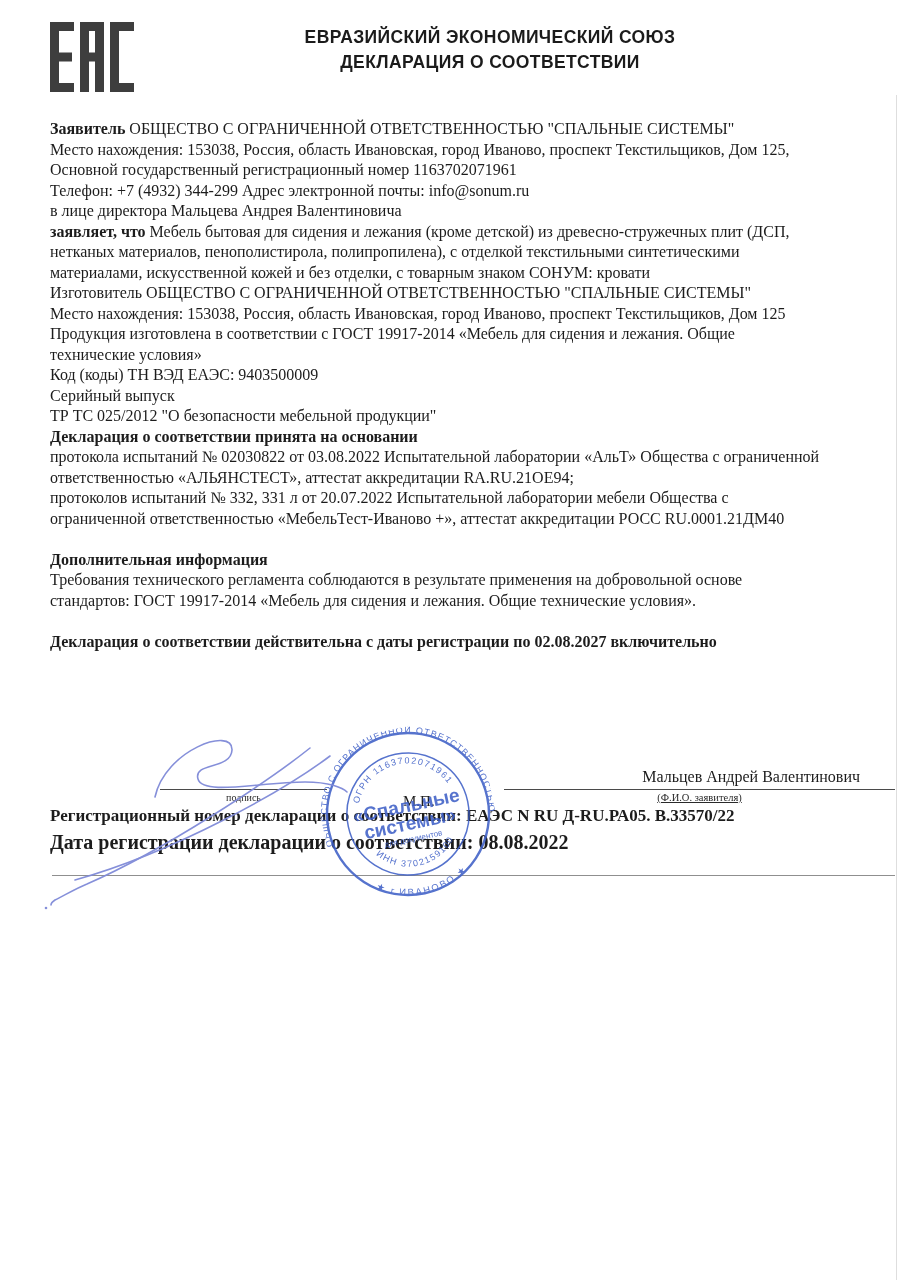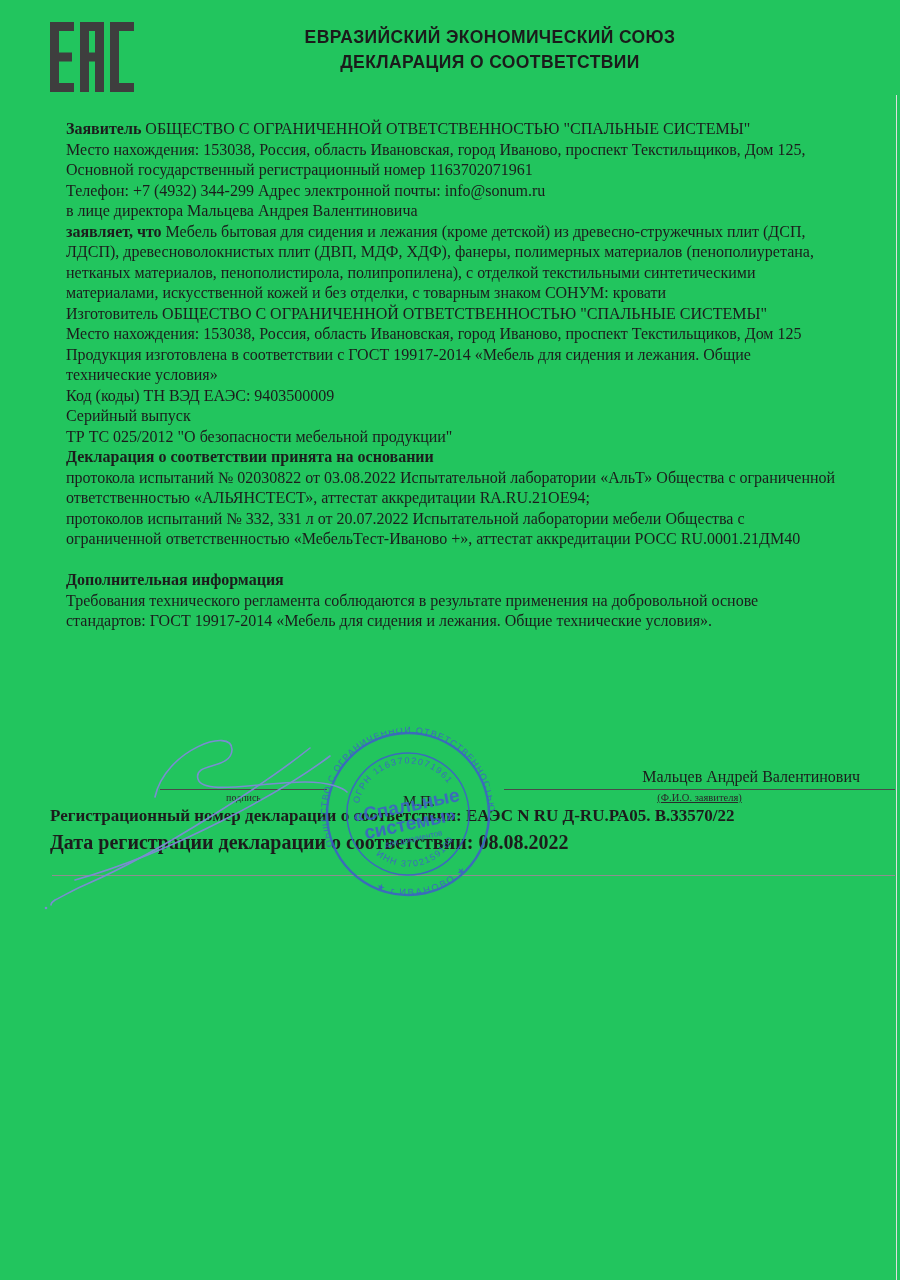--- a/index.html
+++ b/index.html
@@ -1,32 +1,32 @@
 <!DOCTYPE html>
 <html><head>
 <meta charset="utf-8">
 <style>
   html,body{margin:0;padding:0;background:#d9d9d9;}
   .page{
     position:relative;width:900px;height:1280px;margin:0 auto;
-    background:#22c55e;overflow:hidden;
+    background:#ffffff;overflow:hidden;
     font-family:"Liberation Serif",serif;color:#1c1c1c;
   }
   
   .eac-logo{position:absolute;left:50px;top:22px;width:84px;height:70px;}
   
   .header{
     position:absolute;left:150px;top:25px;width:680px;text-align:center;
     font-family:"Liberation Sans",sans-serif;font-weight:bold;
     font-size:17.5px;line-height:25px;letter-spacing:.4px;color:#1b1b1b;
   }
   
   .doc-body{
     position:absolute;left:50px;top:119px;width:820px;
-    font-size:16px;line-height:20.5px;margin-left:16px;
+    font-size:16px;line-height:20.5px;
   }
   .line{white-space:nowrap;}
   .line b{font-weight:bold;}
   .line.b{font-weight:bold;}
   .spacer{height:20.5px;}
   
   .sig-line{position:absolute;left:160px;top:789px;width:167px;height:0;border-top:1.6px solid #4a4a4a;}
   .sig-caption{position:absolute;left:160px;top:792px;width:167px;text-align:center;font-size:10px;color:#2a2a2a;}
   .mp{position:absolute;left:403px;top:793px;font-size:15px;color:#1c1c1c;}
   .fio-name{position:absolute;left:470px;top:768px;width:390px;text-align:right;font-size:16px;}
@@ -69,40 +69,40 @@
     <div>ДЕКЛАРАЦИЯ О СООТВЕТСТВИИ</div>
   </div>
 
   <div class="doc-body">
     <div class="line"><b>Заявитель</b><span> ОБЩЕСТВО С ОГРАНИЧЕННОЙ ОТВЕТСТВЕННОСТЬЮ "СПАЛЬНЫЕ СИСТЕМЫ"</span></div>
     <div class="line"><span>Место нахождения: 153038, Россия, область Ивановская, город Иваново, проспект Текстильщиков, Дом 125,</span></div>
     <div class="line"><span>Основной государственный регистрационный номер 1163702071961</span></div>
     <div class="line"><span>Телефон: +7 (4932) 344-299 Адрес электронной почты: info@sonum.ru</span></div>
     <div class="line"><span>в лице директора Мальцева Андрея Валентиновича</span></div>
     <div class="line"><b>заявляет, что</b><span> Мебель бытовая для сидения и лежания (кроме детской) из древесно-стружечных плит (ДСП,</span></div>
-    <div class="line"><span>ЛДСП), древесноволокнистых плит (ДВП, МДФ, ХДФ), фанеры, полимерных материалов (пенополиуретана,</span></div>
     <div class="line"><span>нетканых материалов, пенополистирола, полипропилена), с отделкой текстильными синтетическими</span></div>
     <div class="line"><span>материалами, искусственной кожей и без отделки, с товарным знаком СОНУМ: кровати</span></div>
     <div class="line"><span>Изготовитель ОБЩЕСТВО С ОГРАНИЧЕННОЙ ОТВЕТСТВЕННОСТЬЮ "СПАЛЬНЫЕ СИСТЕМЫ"</span></div>
     <div class="line"><span>Место нахождения: 153038, Россия, область Ивановская, город Иваново, проспект Текстильщиков, Дом 125</span></div>
     <div class="line"><span>Продукция изготовлена в соответствии с ГОСТ 19917-2014 «Мебель для сидения и лежания. Общие</span></div>
     <div class="line"><span>технические условия»</span></div>
     <div class="line"><span>Код (коды) ТН ВЭД ЕАЭС: 9403500009</span></div>
     <div class="line"><span>Серийный выпуск</span></div>
     <div class="line"><span>ТР ТС 025/2012 "О безопасности мебельной продукции"</span></div>
     <div class="line b"><span>Декларация о соответствии принята на основании</span></div>
     <div class="line"><span>протокола испытаний № 02030822 от 03.08.2022 Испытательной лаборатории «АльТ» Общества с ограниченной</span></div>
     <div class="line"><span>ответственностью «АЛЬЯНСТЕСТ», аттестат аккредитации RA.RU.21OE94;</span></div>
     <div class="line"><span>протоколов испытаний № 332, 331 л от 20.07.2022 Испытательной лаборатории мебели Общества с</span></div>
     <div class="line"><span>ограниченной ответственностью «МебельТест-Иваново +», аттестат аккредитации РОСС RU.0001.21ДМ40</span></div>
     <div class="spacer"></div>
     <div class="line b"><span>Дополнительная информация</span></div>
     <div class="line"><span>Требования технического регламента соблюдаются в результате применения на добровольной основе</span></div>
     <div class="line"><span>стандартов: ГОСТ 19917-2014 «Мебель для сидения и лежания. Общие технические условия».</span></div>
     <div class="spacer"></div>
+    <div class="line b"><span>Декларация о соответствии действительна с даты регистрации по 02.08.2027 включительно</span></div>
   </div>
 
   <div class="sig-line"></div>
   <div class="sig-caption">подпись</div>
   <div class="mp">М.П.</div>
   <div class="fio-name">Мальцев Андрей Валентинович</div>
   <div class="fio-line"></div>
   <div class="fio-caption">(Ф.И.О. заявителя)</div>
 
   <div class="reg-number">Регистрационный номер декларации о соответствии: ЕАЭС N RU Д-RU.РА05. В.33570/22</div>

